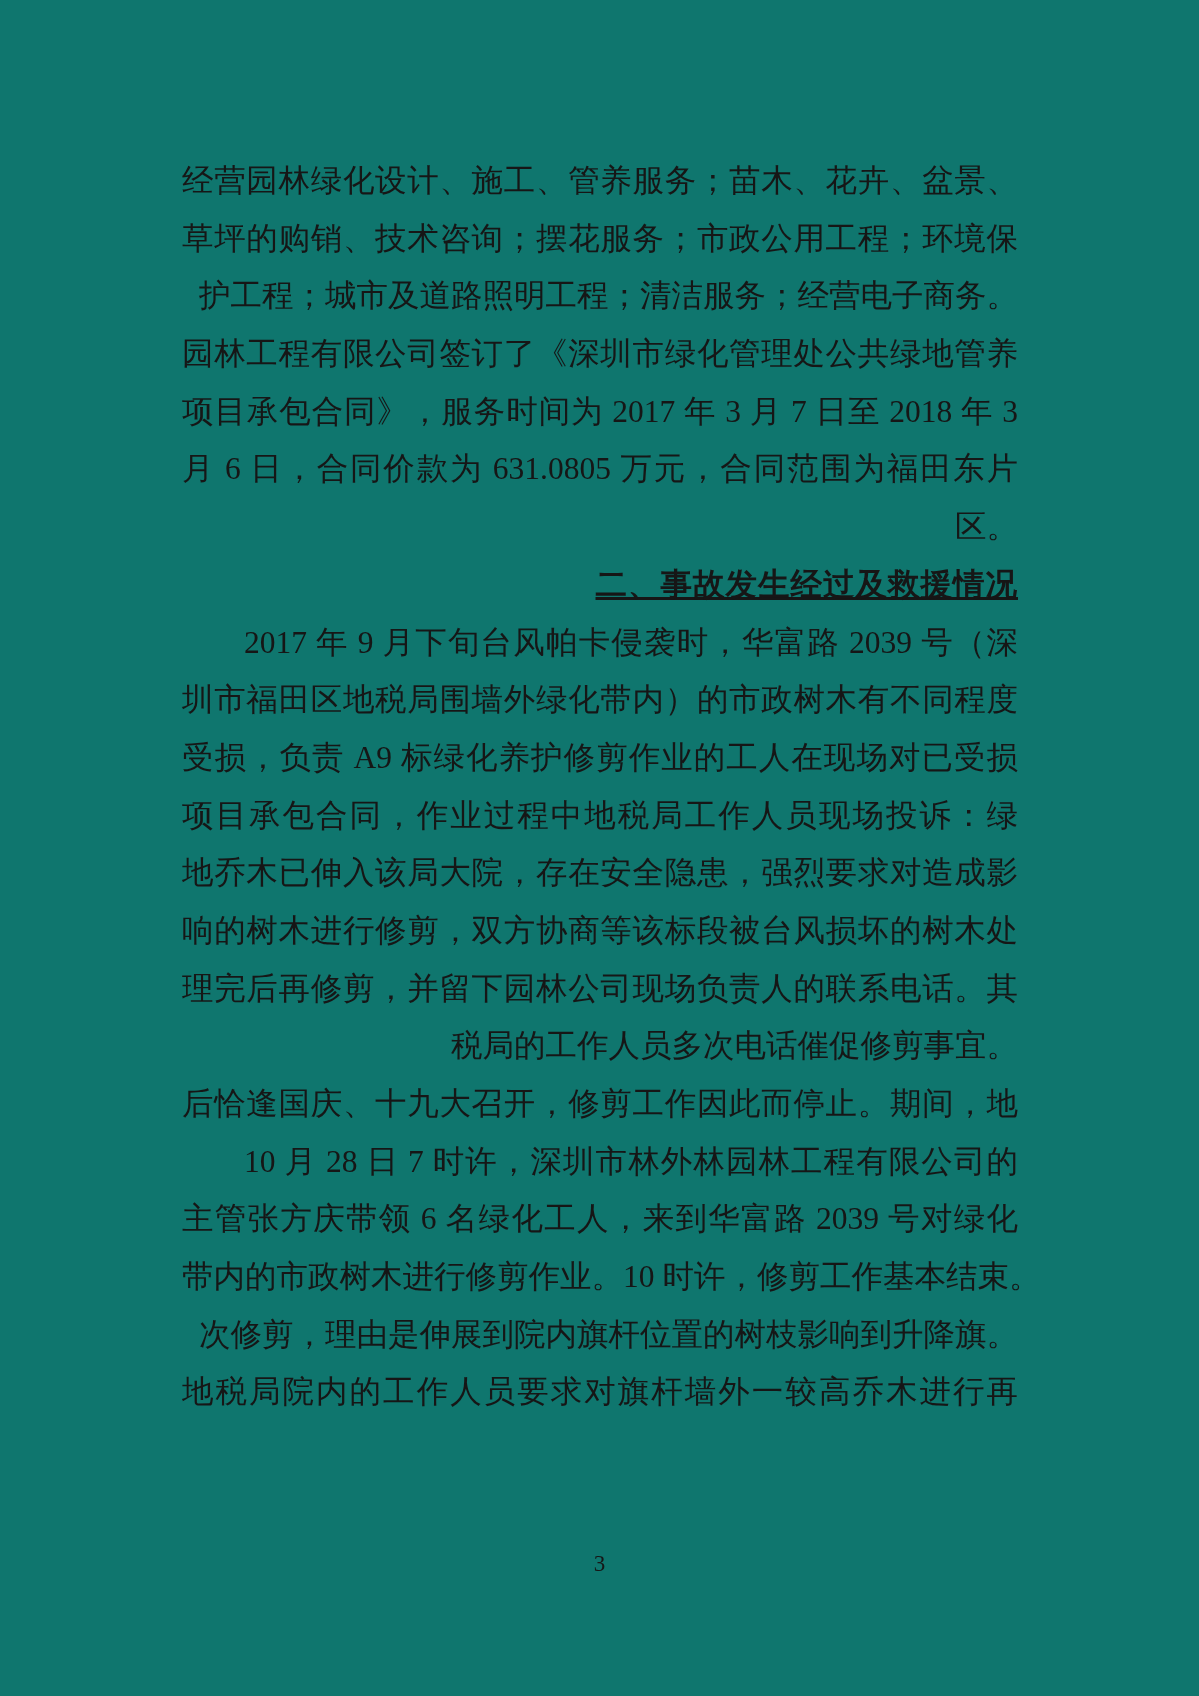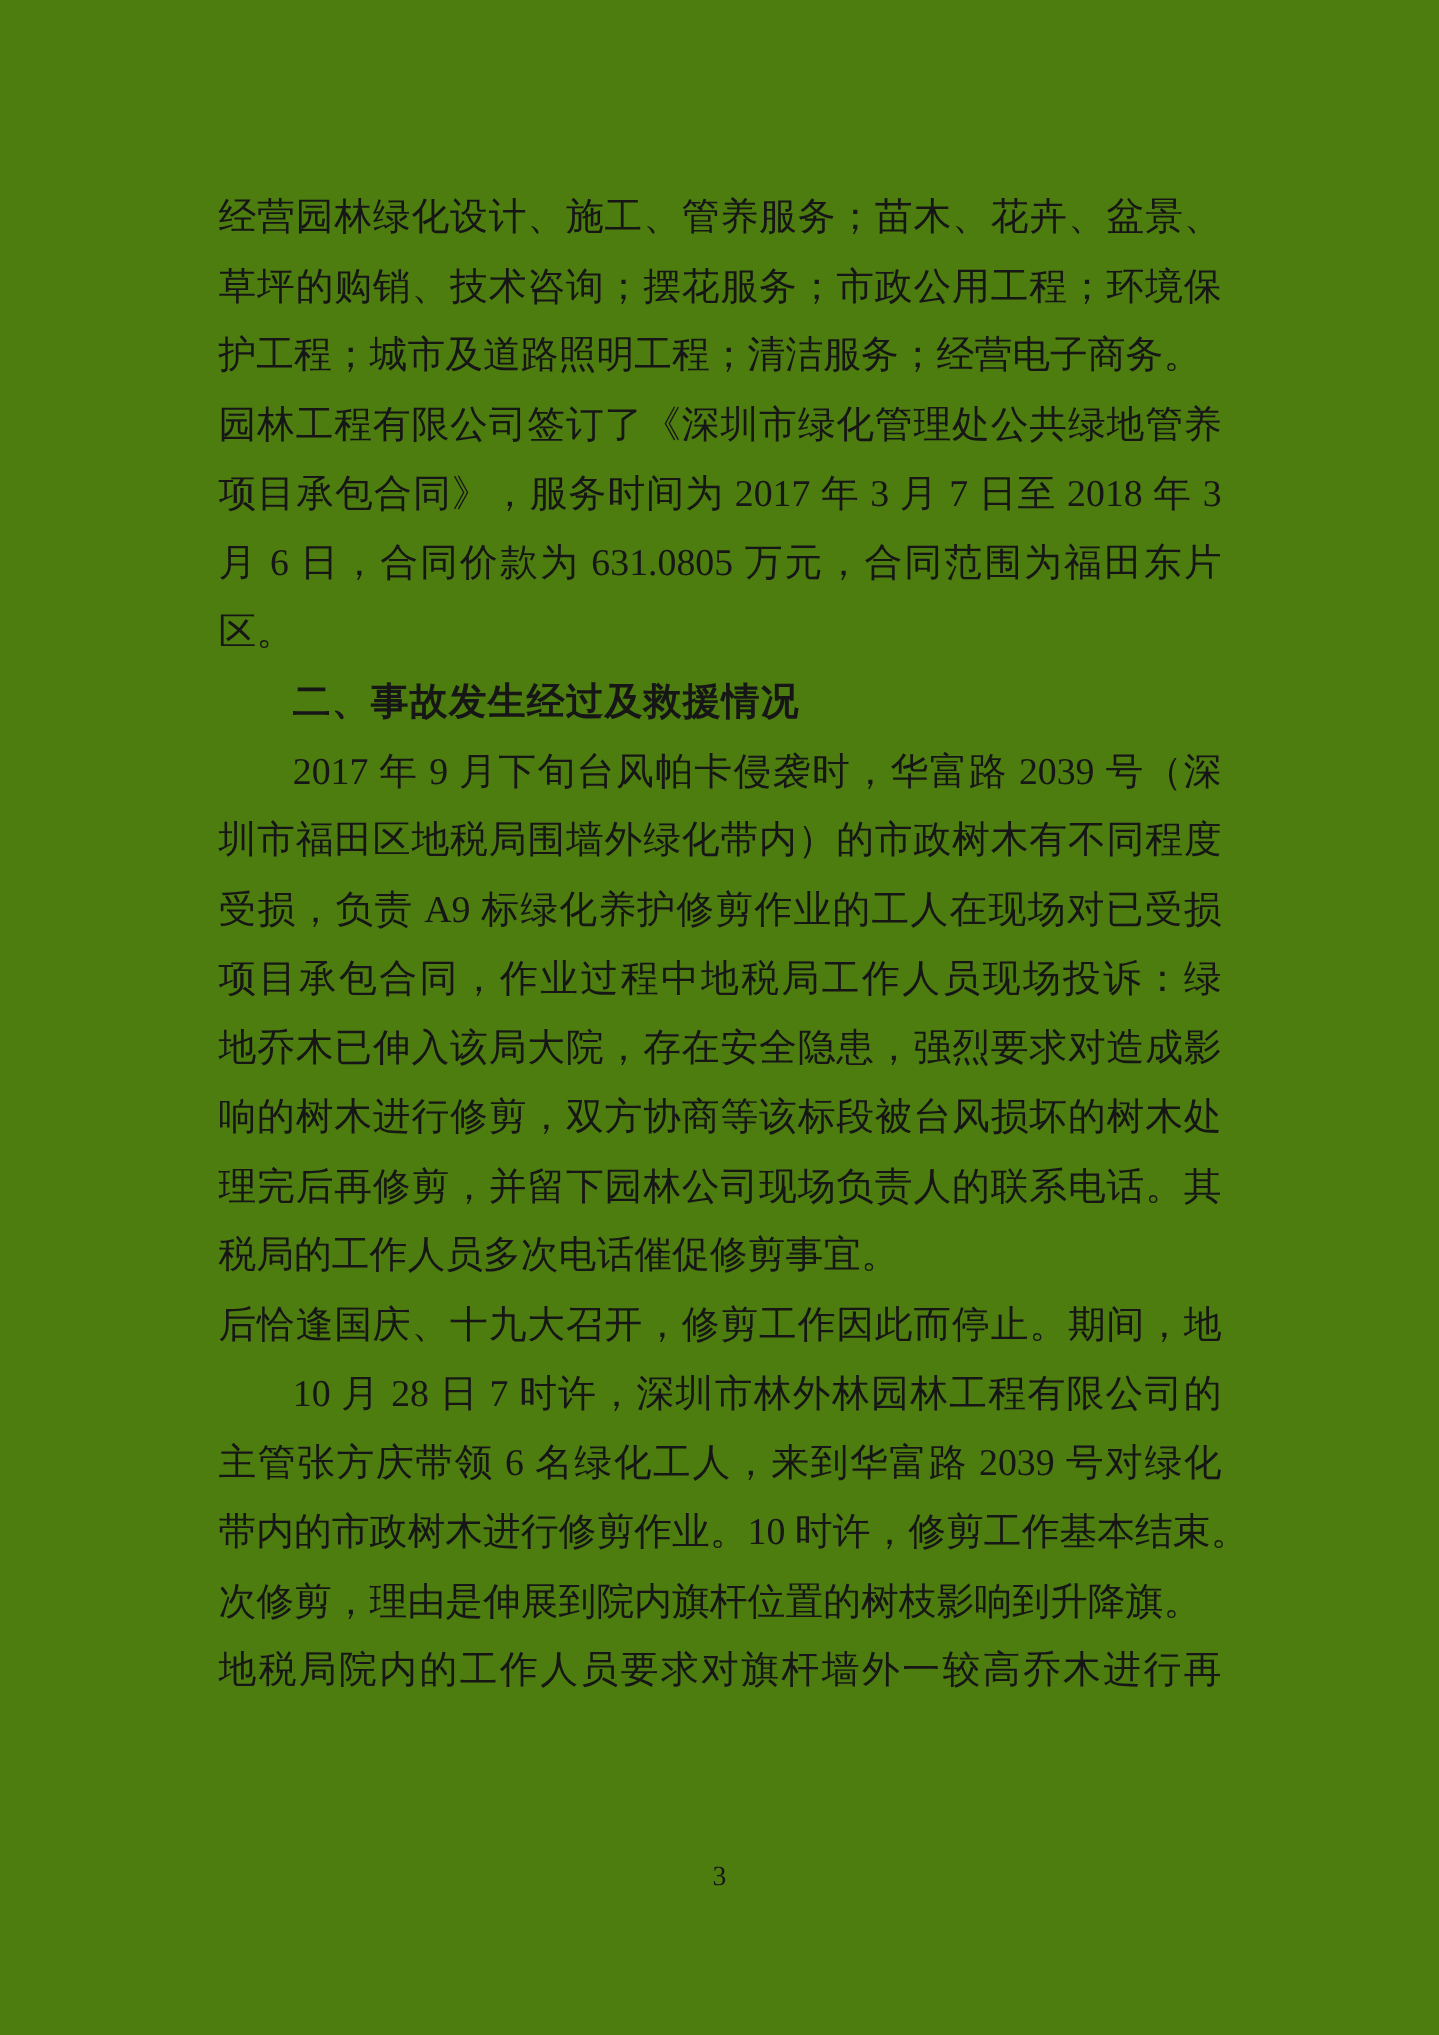--- a/index.html
+++ b/index.html
@@ -5,49 +5,50 @@
   html, body {
     margin: 0;
     padding: 0;
     background: #e8e8e8;
   }
   .page {
     position: relative;
     width: 1199px;
     height: 1696px;
     margin: 0 auto;
-    background: #4d7c0f;
+    background: #0f766e;
     overflow: hidden;
     font-family: "Liberation Serif", "DejaVu Serif", serif;
     color: #161616;
   }
   .text-block {
     position: absolute;
     left: 182px;
     top: 152px;
     width: 836px;
   }
   .line {
     height: 57.7px;
     line-height: 57.7px;
     font-size: 31.5px;
     white-space: nowrap;
-    text-align: left;
+    text-align: right;
   }
   .line.just {
     text-align: justify;
     text-align-last: justify;
   }
   .line.indent {
     padding-left: 62px;
   }
   .line.heading {
     font-family: "Liberation Sans", "DejaVu Sans", sans-serif;
     font-weight: bold;
     letter-spacing: 1px;
+    text-decoration: underline;
   }
   .footer {
     position: absolute;
     left: 0;
     top: 1550px;
     width: 100%;
     text-align: center;
     font-size: 23px;
     line-height: 28px;
     color: #161616;

